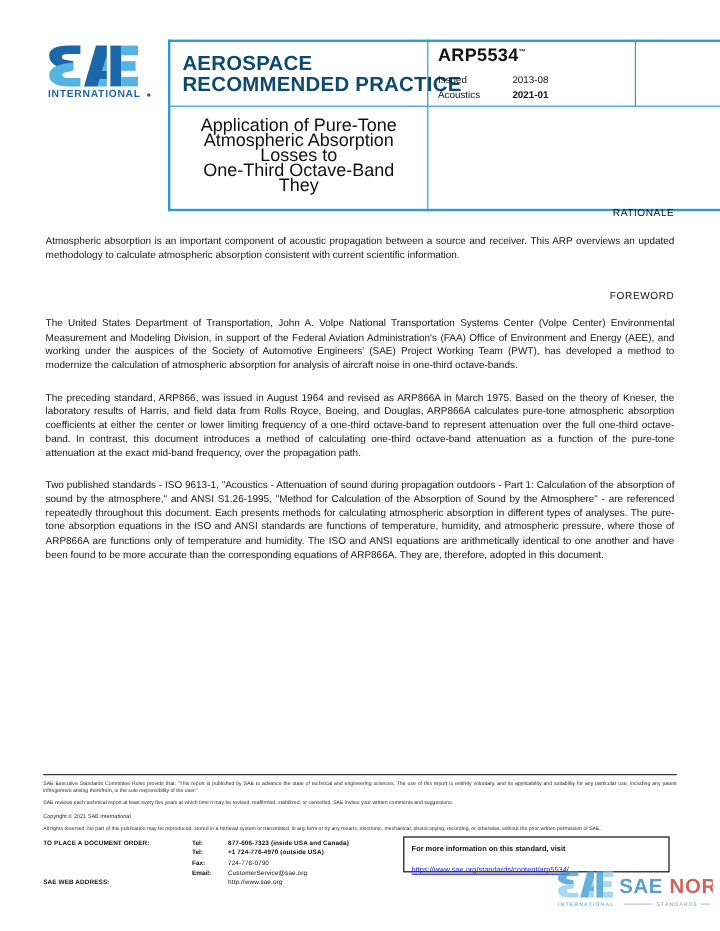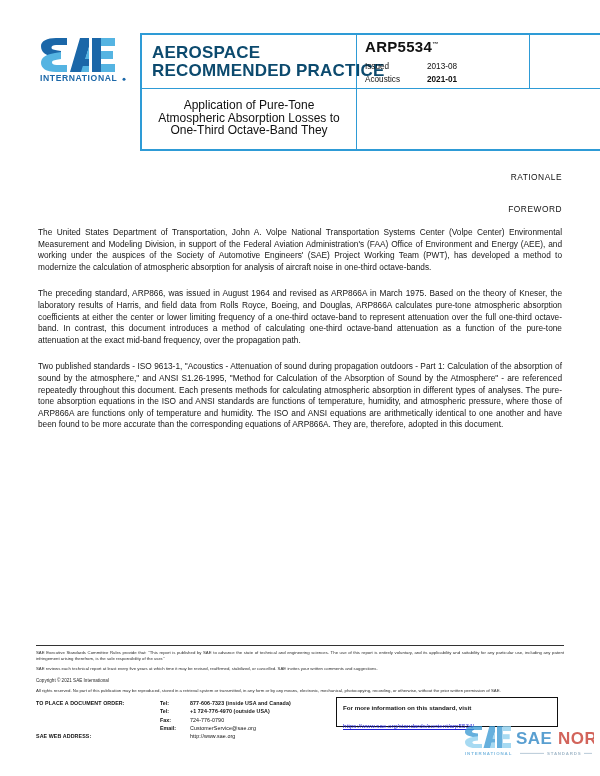--- a/index.html
+++ b/index.html
@@ -106,21 +106,21 @@
   }
   .dates-grid .lbl { font-weight: normal; }
   .dates-grid .val { font-weight: normal; }
   .dates-grid .val.bold { font-weight: bold; }
 
   .cell-subject {
     padding: 10px 12px 12px 12px;
     text-align: center;
   }
   .cell-subject .sline {
-    font-size: 12px;
+    font-size: 15px;
     line-height: 12.5px;
     color: #111;
   }
 
   
   .content {
     position: absolute;
     left: 38px;
     top: 172px;
     width: 524px;
@@ -297,20 +297,21 @@
           <div class="sline">Application of Pure-Tone Atmospheric Absorption Losses to</div>
           <div class="sline">One-Third Octave-Band They</div>
         </div>
       </div>
     </div>
   </div>
 
   <div class="content">
 
     <div class="section-head">RATIONALE</div>
+    <p class="para">Atmospheric absorption is an important component of acoustic propagation between a source and receiver. This ARP overviews an updated methodology to calculate atmospheric absorption consistent with current scientific information.</p>
 
     <div class="gap-lg"></div>
 
     <div class="section-head">FOREWORD</div>
     <p class="para tight">The United States Department of Transportation, John A. Volpe National Transportation Systems Center (Volpe Center) Environmental Measurement and Modeling Division, in support of the Federal Aviation Administration's (FAA) Office of Environment and Energy (AEE), and working under the auspices of the Society of Automotive Engineers' (SAE) Project Working Team (PWT), has developed a method to modernize the calculation of atmospheric absorption for analysis of aircraft noise in one-third octave-bands.</p>
     <p class="para tight">The preceding standard, ARP866, was issued in August 1964 and revised as ARP866A in March 1975.  Based on the theory of Kneser, the laboratory results of Harris, and field data from Rolls Royce, Boeing, and Douglas, ARP866A calculates pure-tone atmospheric absorption coefficients at either the center or lower limiting frequency of a one-third octave-band to represent attenuation over the full one-third octave-band.  In contrast, this document introduces a method of calculating one-third octave-band attenuation as a function of the pure-tone attenuation at the exact mid-band frequency, over the propagation path.</p>
     <p class="para tight">Two published standards - ISO 9613-1, "Acoustics - Attenuation of sound during propagation outdoors - Part 1: Calculation of the absorption of sound by the atmosphere," and ANSI S1.26-1995, "Method for Calculation of the Absorption of Sound by the Atmosphere" - are referenced repeatedly throughout this document.  Each presents methods for calculating atmospheric absorption in different types of analyses.  The pure-tone absorption equations in the ISO and ANSI standards are functions of temperature, humidity, and atmospheric pressure, where those of ARP866A are functions only of temperature and humidity.  The ISO and ANSI equations are arithmetically identical to one another and have been found to be more accurate than the corresponding equations of ARP866A.  They are, therefore, adopted in this document.</p>
   </div>
 
   <div class="footer">

